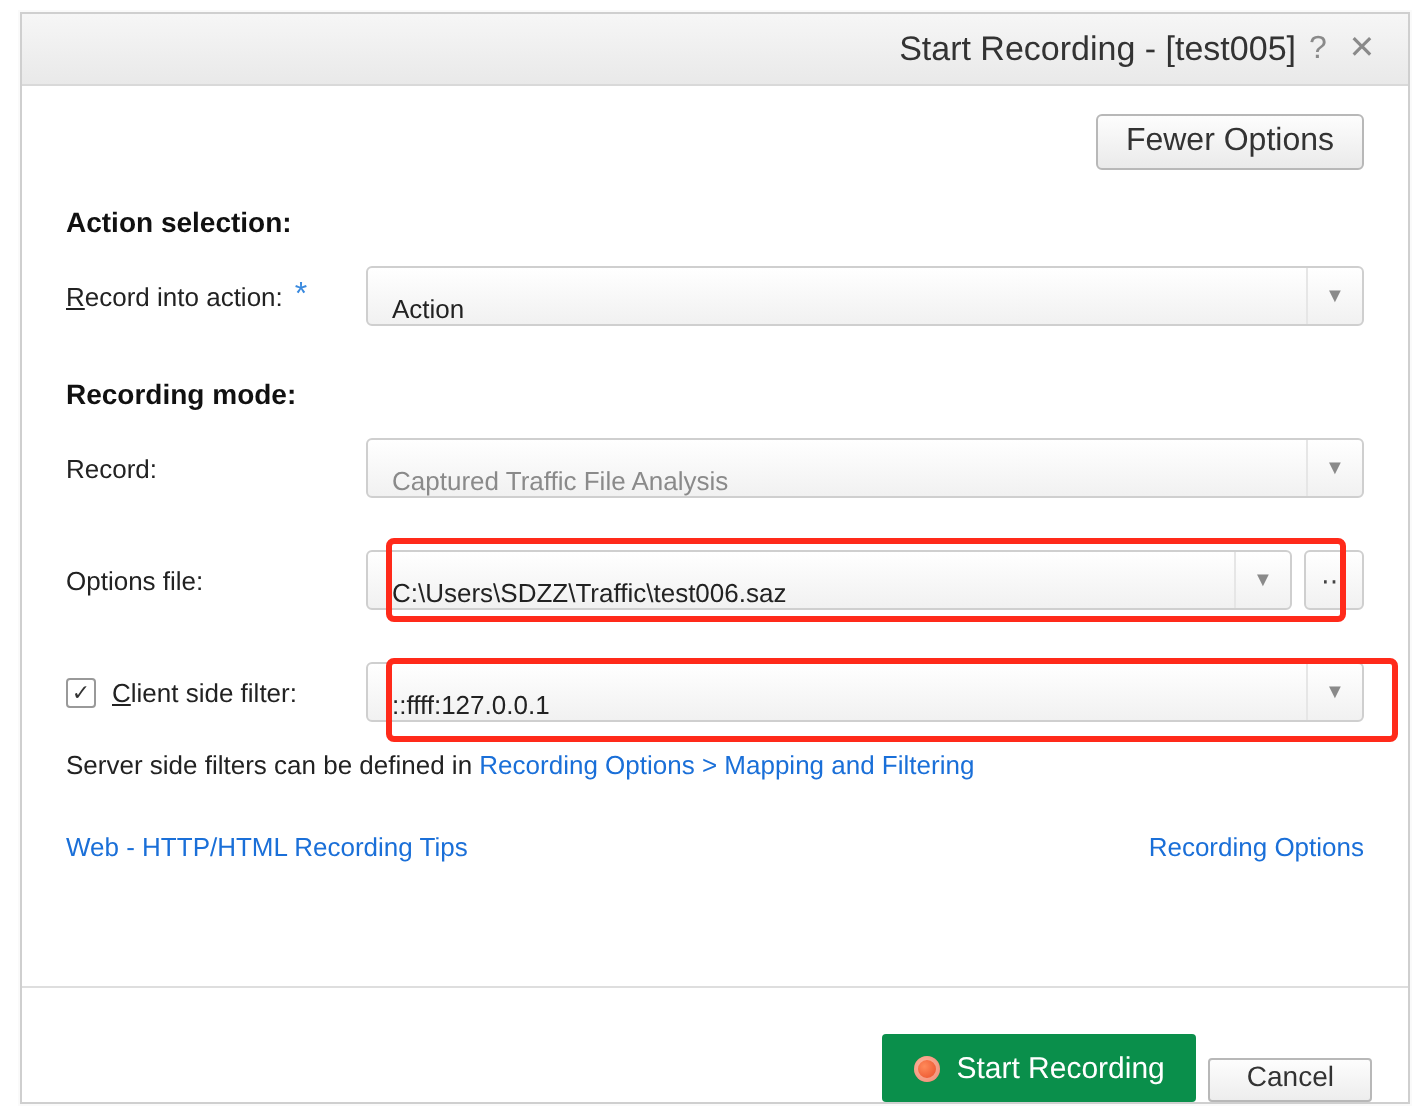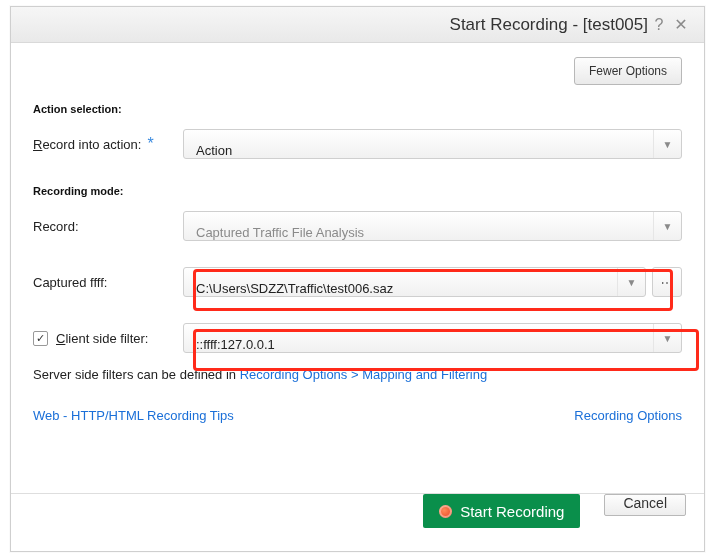--- a/index.html
+++ b/index.html
@@ -16,25 +16,25 @@
     border-bottom:1px solid #d9d9d9;
     padding:0 12px 0 14px;
     display:flex; align-items:center;
   }
   .titlebar .title { font-size:17px; color:#333; flex:1;text-align:right; }
   .titlebar .tb-icon { width:22px; text-align:center; color:#8a8a8a; font-size:16px; cursor:pointer; }
   .body { padding:14px 22px 0 22px; font-size:13px; color:#222; position:relative; height:calc(100% - 36px); }
   .top-row { display:flex; justify-content:flex-end; margin-bottom:18px; }
   .btn {
     display:inline-flex; align-items:center; justify-content:center;
-    height:28px; padding:0 14px; font-size:12px; color:#333;
+    height:28px; padding:0 14px; font-size:16px; color:#333;
     background:linear-gradient(#fdfdfd,#eaeaea);
     border:1px solid #b8b8b8; border-radius:3px; cursor:pointer;
   }
-  .section-head { font-weight:bold; font-size:11px; margin:0 0 14px 0; color:#111; }
+  .section-head { font-weight:bold; font-size:14px; margin:0 0 14px 0; color:#111; }
   .row { display:flex; align-items:center; margin-bottom:26px; min-height:30px; }
   .row .lab { width:150px; font-size:13px; color:#222; display:flex; align-items:center; }
   .lab .ul { text-decoration:underline; }
   .star { color:#3a8adf; font-size:16px; margin-left:6px; margin-right:6px; }
   .field { flex:1; display:flex; align-items:center; gap:6px; position:relative; }
   .sel {
     flex:1; height:30px; border:1px solid #cfcfcf; border-radius:3px;
     background:linear-gradient(#ffffff,#f1f1f1);
     display:flex; align-items:flex-end; padding:4px 30px 0 12px;
     font-size:13px; color:#222; position:relative;
@@ -59,22 +59,22 @@
     background:#fff; display:inline-flex; align-items:center; justify-content:center;
     font-size:11px; color:#333; margin-right:8px;
   }
   .note { font-size:13px; color:#222; margin-top:-4px; }
   .note .link { color:#1a6fd8; cursor:pointer; }
   .bottom-links { display:flex; justify-content:space-between; margin-top:26px; font-size:13px; }
   .bottom-links span { color:#1a6fd8; cursor:pointer; }
   .footer {
     position:absolute; left:0; right:0; bottom:0; height:58px;
     border-top:1px solid #dedede;
-    display:flex; align-items:flex-start; justify-content:flex-end;
-    padding:0 18px; gap:24px; background:#fff;margin-top:28px;
+    display:flex; align-items:flex-end; justify-content:flex-end;
+    padding:0 18px; gap:6px; background:#fff;margin-top:28px;
   }
   .btn-primary {
     height:34px; padding:0 16px; border:none; color:#fff; font-size:15px;
     background:#0a8f4b; display:inline-flex; align-items:center; gap:8px;
     border-radius:2px; cursor:pointer;
   }
   .btn-primary .rec-dot {
     width:13px; height:13px; border-radius:50%;
     background:radial-gradient(circle at 40% 40%,#ff8a5a,#e23a1a);
     box-shadow:0 0 0 2px rgba(255,255,255,0.4) inset;
@@ -130,21 +130,21 @@
         <div class="lab">Record:</div>
         <div class="field">
           <div class="sel disabled">
             <span class="val">Captured Traffic File Analysis</span>
             <span class="caret">▼</span>
           </div>
         </div>
       </div>
 
       <div class="row">
-        <div class="lab">Captured ffff:</div>
+        <div class="lab">Options file:</div>
         <div class="field">
           <div class="sel">
             <span class="val">C:\Users\SDZZ\Traffic\test006.saz</span>
             <span class="caret">▼</span>
           </div>
           <div class="iconbtn">
             <span>⋯</span>
           </div>
         </div>
       </div>

